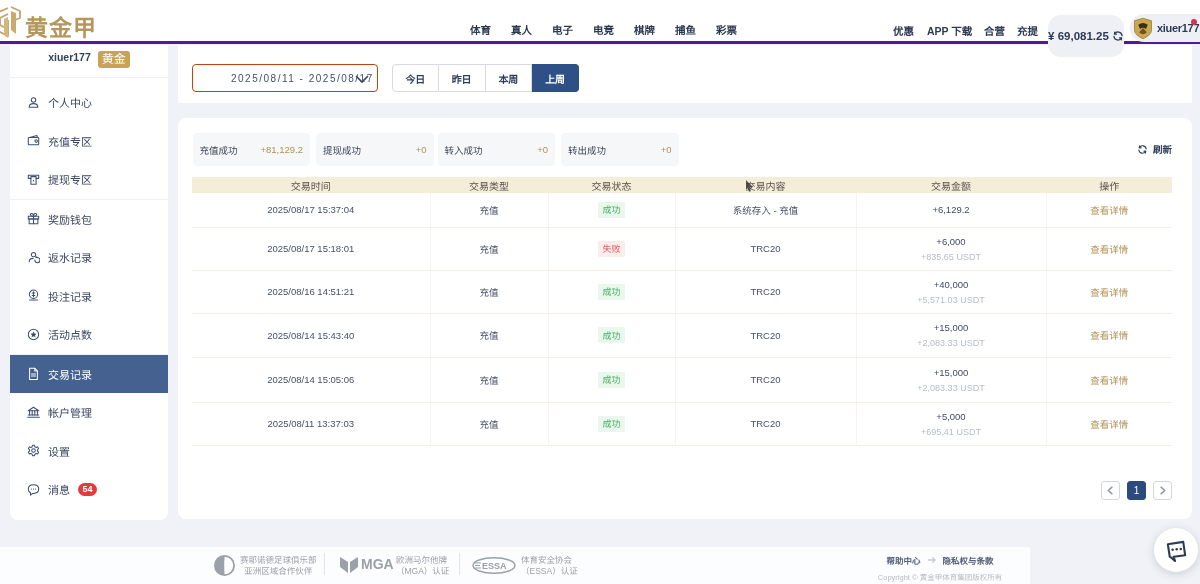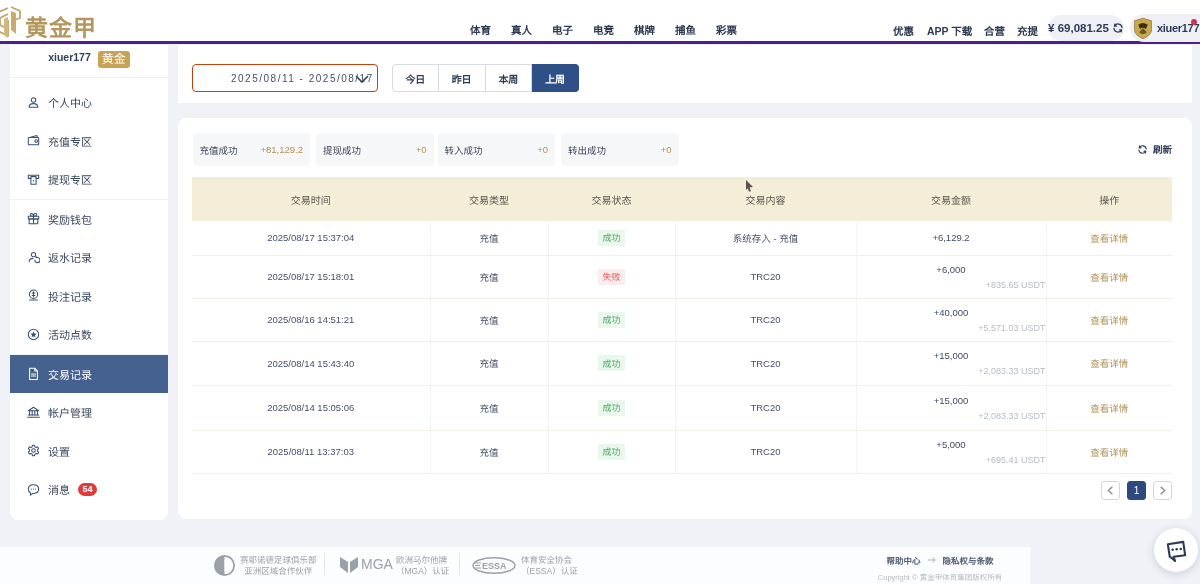--- a/index.html
+++ b/index.html
@@ -6,21 +6,21 @@
 * { margin:0; padding:0; box-sizing:border-box; }
 html,body { width:1200px; height:584px; overflow:hidden; }
 body { font-family:"Liberation Sans", sans-serif; background:#f0f2f7; position:relative; }
 
 
 #hdr { position:absolute; left:0; top:0; width:1200px; height:44px; background:#fff; border-bottom:3px solid #4c1d95; z-index:5; }
 #logoTxt { position:absolute; left:25px; top:9px; font-size:23px; font-weight:bold; color:#b4975e; letter-spacing:1px; }
 #cnav { position:absolute; left:470px; top:22px; display:flex; gap:20px; }
 #cnav span { font-size:10.5px; font-weight:bold; color:#2e3a52; }
 #rnav span { position:absolute; top:22.5px; font-size:10.5px; font-weight:bold; color:#2e3a52; white-space:nowrap; }
-#balPill { position:absolute; left:1048px; top:15px; width:76px; height:26px; background:#eef0f5; border-radius:13px; display:flex; align-items:center; justify-content:center; gap:3px; }
+#balPill { position:absolute; left:1048px; top:15px; width:76px; height:42px; background:#eef0f5; border-radius:13px; display:flex; align-items:center; justify-content:center; gap:3px; }
 #balPill b { font-size:11.5px; color:#2d3a55; white-space:nowrap; }
 #userPill { position:absolute; left:1130px; top:14px; width:84px; height:28px; background:#eef0f5; border-radius:14px; display:flex; align-items:center; gap:5px; padding-left:4px; }
 #userPill b { font-size:11px; letter-spacing:-0.3px; color:#2d3a55; }
 #redDot { position:absolute; left:1191px; top:19px; width:6px; height:6px; border-radius:50%; background:#cf3550; }
 
 
 #side { position:absolute; left:10px; top:45px; width:158px; height:475px; background:#fff; border-radius:0 0 8px 8px; }
 #userRow { height:33px; display:flex; align-items:flex-start; justify-content:center; gap:7px; border-bottom:1px solid #f0f1f4; padding-top:6px; }
 #userRow b { font-size:10.5px; color:#33415c; line-height:13px; }
 #vipBadge { background:#c8a356; color:#fff; font-size:12px; padding:4px 4px; border-radius:3px; line-height:9px; }
@@ -43,29 +43,29 @@
 .tab.on { background:#2f5086; border-color:#2f5086; color:#fff; }
 
 
 #card { position:absolute; left:178px; top:118px; width:1014px; height:401px; background:#fff; border-radius:8px; }
 .sbox { position:absolute; top:15px; width:117.5px; height:33px; background:#f6f7f9; border-radius:4px; display:flex; align-items:center; justify-content:space-between; padding:0 7px; }
 .sbox .lb { font-size:9.5px; color:#3b4458; }
 .sbox .vl { font-size:9.5px; color:#b29254; }
 #refreshBtn { position:absolute; right:20px; top:24px; display:flex; align-items:center; gap:5px; font-size:9.5px; font-weight:bold; color:#303d59; }
 
 table { position:absolute; left:14px; top:59px; width:980px; border-collapse:collapse; table-layout:fixed; }
-th { background:#f4eed9; height:44px; font-size:10px; font-weight:normal; color:#59544a; }
+th { background:#f4eed9; height:16px; font-size:10px; font-weight:normal; color:#59544a; }
 td { text-align:center; font-size:9.5px; color:#47506a; border-bottom:1px solid #f3eee6; }
 td + td, th + th { border-left:1px solid #f4f4f6; }
 th + th { border-left-color:#f4eed9; }
 .badge { display:inline-block; padding:1.5px 4px; border-radius:1px; font-size:9px; }
 .ok { background:#e9f7ec; color:#4daf68; }
 .fail { background:#fceded; color:#df5f5f; }
 .amt1 { font-size:9.5px; color:#414b61; }
-.amt2 { font-size:9px; color:#b7bcc6; margin-top:5px;text-align:right; }
+.amt2 { font-size:9px; color:#b7bcc6; margin-top:5px; }
 .dtl { color:#b2945c; }
 
 #pager { position:absolute; right:20px; top:363px; display:flex; gap:7px; }
 .pbtn { width:19px; height:19px; border:1px solid #d3d7dd; border-radius:3px; background:#fff; display:flex; align-items:center; justify-content:center; }
 .pbtn.cur { background:#2c4a7e; border-color:#2c4a7e; color:#fff; font-size:10px; }
 
 
 #footer { position:absolute; left:0; top:547px; width:1030px; height:37px; background:#fcfdfe; }
 .flogo { position:absolute; color:#9ba1a9; }
 .ftxt { font-size:8.5px; color:#9ba1a9; line-height:11px; }
@@ -376,21 +376,21 @@
     <circle cx="10.5" cy="10.5" r="9.6" fill="none" stroke="#9ba1a9" stroke-width="1.8"></circle>
     <path d="M10.5 1 A9.5 9.5 0 0 0 10.5 20 Z" fill="#9ba1a9"></path>
     <path d="M10.5 5 A5.5 5.5 0 0 1 10.5 16 Z" fill="#fff" opacity="0.9"></path>
   </svg>
   <div class="ftxt" style="position:absolute;left:240px;top:8px;text-align:center;">赛耶诺德足球俱乐部<br>亚洲区域合作伙伴</div>
   <div class="fdiv" style="left:324px;"></div>
   <svg class="flogo" style="left:340px;top:10px;" width="18" height="16" viewBox="0 0 18 16">
     <path d="M0 0 L8 5 L8 16 L0 10 Z" fill="#9ba1a9"></path>
     <path d="M18 0 L10 5 L10 16 L18 10 Z" fill="#9ba1a9"></path>
   </svg>
-  <div style="position:absolute;left:361px;top:9px;font-size:14px;font-weight:normal;color:#9ba1a9;">MGA</div>
+  <div style="position:absolute;left:361px;top:9px;font-size:14px;font-weight:bold;color:#9ba1a9;">MGA</div>
   <div class="ftxt" style="position:absolute;left:396px;top:8px;">欧洲马尔他牌<br>（MGA）认证</div>
   <div class="fdiv" style="left:459px;"></div>
   <svg class="flogo" style="left:472px;top:10px;" width="44" height="17" viewBox="0 0 44 17">
     <ellipse cx="22" cy="8.5" rx="21" ry="7.8" fill="none" stroke="#9ba1a9" stroke-width="1.4"></ellipse>
     <text x="10" y="12" font-size="9" font-weight="bold" fill="#9ba1a9" font-family="Liberation Sans">ESSA</text>
     <path d="M3 6 L9 6 M3 8.5 L8 8.5 M3 11 L9 11" stroke="#9ba1a9" stroke-width="1"></path>
   </svg>
   <div class="ftxt" style="position:absolute;left:521px;top:8px;">体育安全协会<br>（ESSA）认证</div>
   <div id="flinks">
     <div class="lks">

